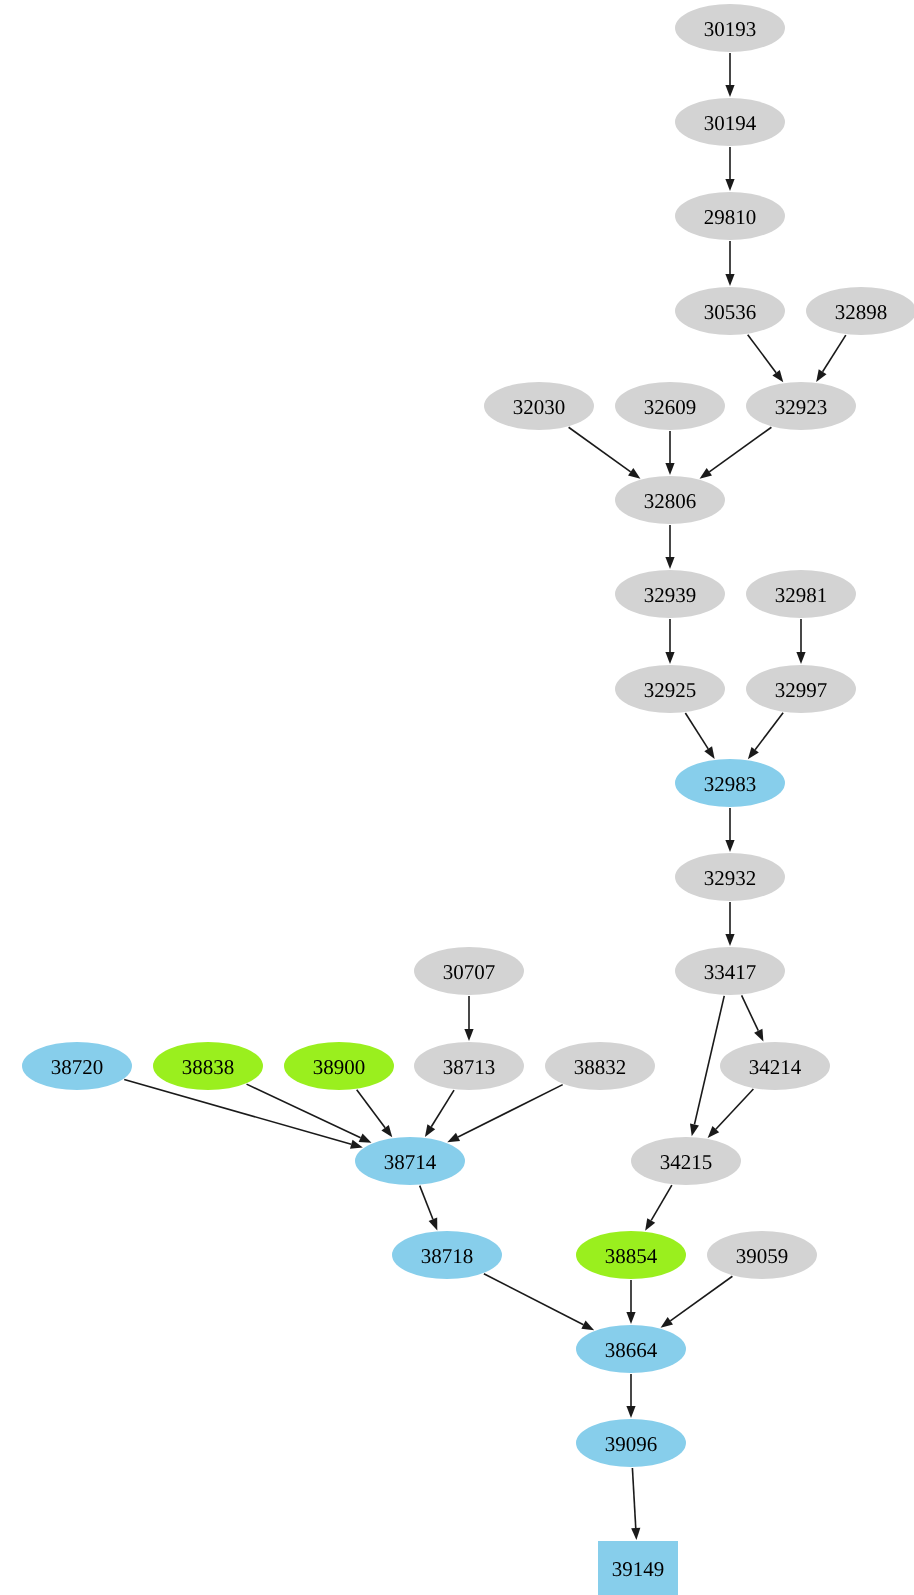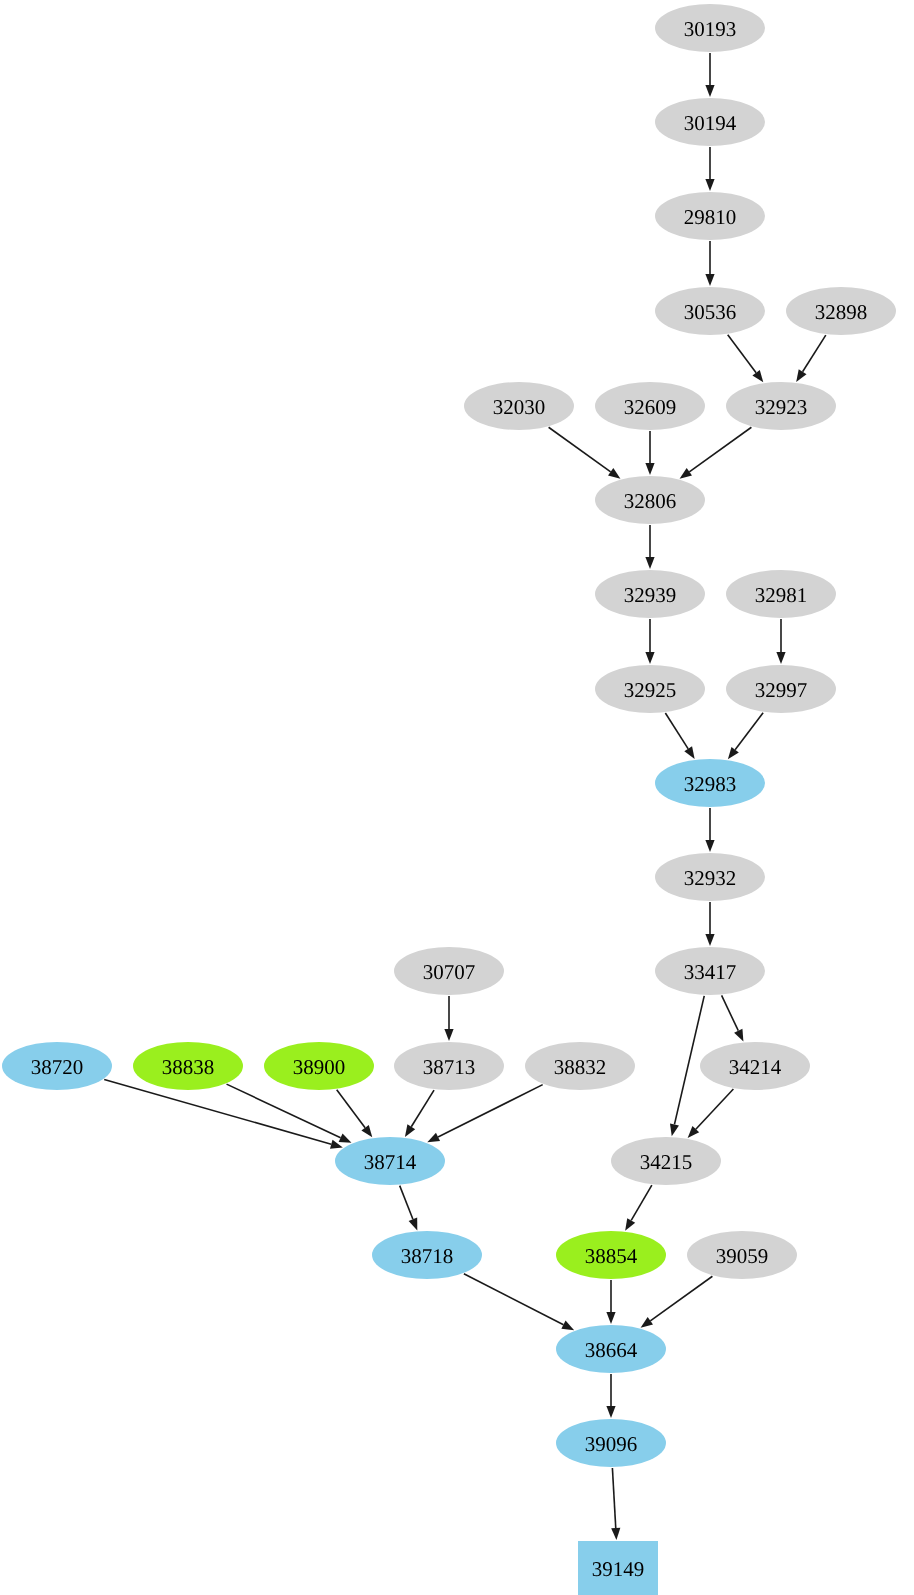--- a/index.html
+++ b/index.html
@@ -11,20 +11,21 @@
   body {
     width: 914px;
     height: 1595px;
     font-family: "Liberation Serif", "DejaVu Serif", serif;
     overflow: hidden;
   }
   #graph-root {
     position: relative;
     width: 816px;
     height: 1595px;
+    padding-left: 20px;
   }
   svg#graph-canvas {
     display: block;
     width: 914px;
     height: 1595px;
     shape-rendering: geometricPrecision;
     text-rendering: geometricPrecision;
   }
   .node-shape {
     stroke: none;

